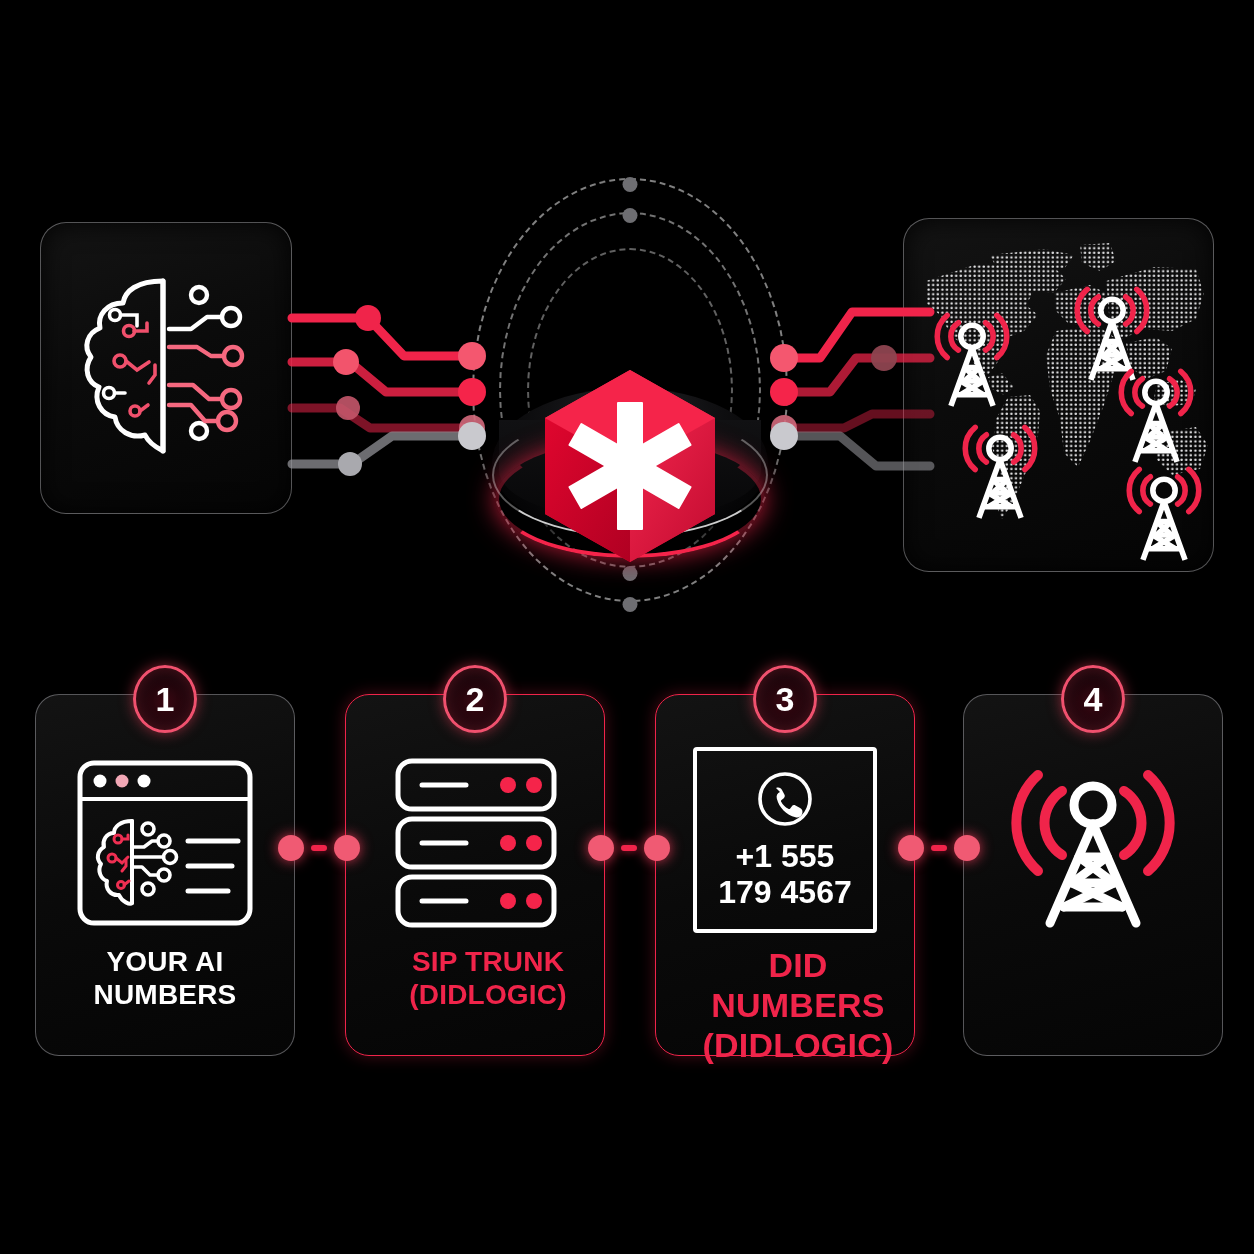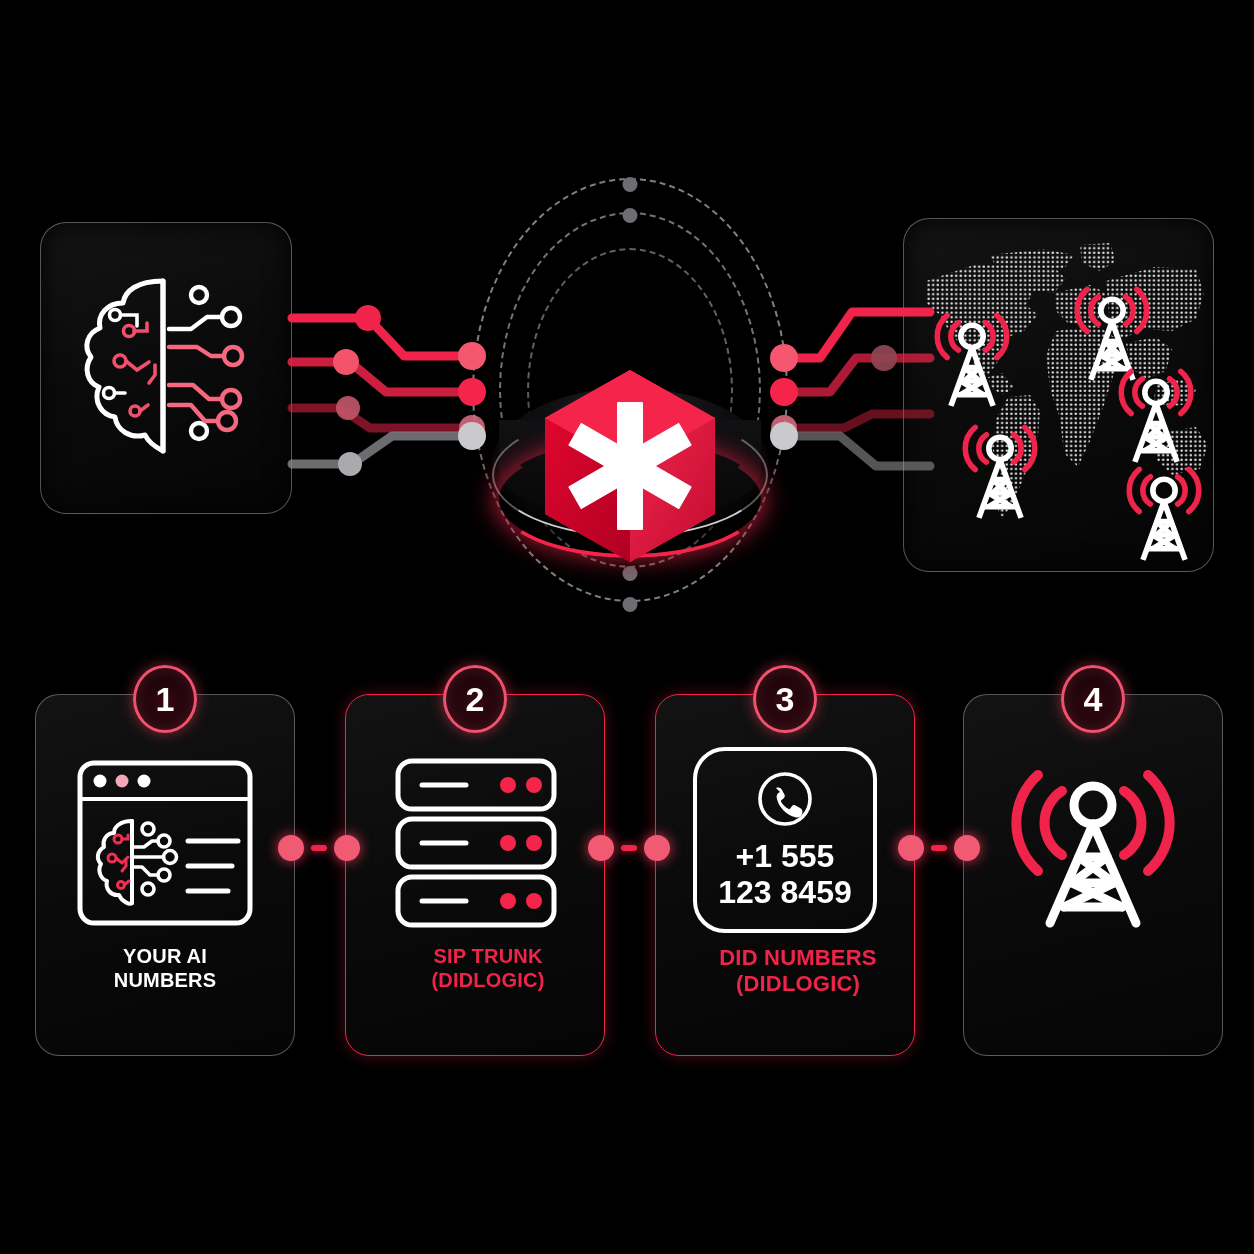--- a/index.html
+++ b/index.html
@@ -103,21 +103,21 @@
     box-shadow:0 0 14px rgba(240,60,90,0.55), inset 0 0 16px rgba(240,60,90,0.30);
     z-index:5;
   }
   .card-icon{
     position:absolute;left:50%;top:58px;transform:translateX(-50%);
     width:190px;height:180px;
   }
   .card-label{
     position:absolute;left:0;right:0;top:250px;
     text-align:center;
-    font-size:20px;font-weight:bold;line-height:1.18;
+    font-size:28px;font-weight:bold;line-height:1.18;
     letter-spacing:0.2px;
   }
   .card-label.white{color:#ffffff;}
   .card-label.accent{color:#f0244a;padding-left:26px;}
 
   
   .link{position:absolute;top:835px;height:30px;}
   .link-dot{
     position:absolute;top:0;width:26px;height:26px;border-radius:50%;
     background:#f05a73;box-shadow:0 0 13px rgba(240,60,90,0.85);
@@ -435,35 +435,35 @@
           <circle cx="154" cy="148" r="8"></circle>
       </g>
     </svg>
     <div class="card-label accent">
       <span>SIP TRUNK</span><br><span>(DIDLOGIC)</span>
     </div>
   </div>
 
   <div class="step-card accent" id="card-3">
     <div class="badge">3</div>
-    <div class="card-icon" style="left:50%;top:52px;width:176px;height:178px;border:4px solid #fff;border-radius:32px;
+    <div class="card-icon" style="left:50%;top:52px;width:176px;height:178px;border:4px solid #fff;border-radius:4px;
                 display:flex;flex-direction:column;align-items:center;justify-content:center;gap:6px;">
       <svg width="58" height="58" viewBox="0 0 58 58" style="margin-bottom:4px;">
         <circle cx="29" cy="29" r="25" fill="none" stroke="#ffffff" stroke-width="3.6"></circle>
         <path d="M20 18 c3-1 5 0 6 2 l2.4 4.6 c.8 1.5 .4 2.8-.9 3.8 l-2 1.5
                  c-.6 .5-.7 1.2-.3 1.9 1.6 3.1 4 5.4 7.1 7 .7 .4 1.4 .2 1.9-.4
                  l1.5-2 c1-1.3 2.3-1.7 3.8-.9 l4.6 2.4 c2 1 3 3 2 6
                  c-.9 2.7-3.6 4-6.6 3.3 -9.1-2.1-16.6-9.6-18.7-18.7 -.7-3 .6-5.7 3.2-6.5 Z" fill="#ffffff"></path>
       </svg>
       <div style="color:#fff;font-size:32px;font-weight:bold;line-height:1.14;text-align:center;">
         <span>+1 555</span><br>
-        <span>123 8459</span>
+        <span>179 4567</span>
       </div>
     </div>
-    <div class="card-label accent" style="font-size:22px;">
+    <div class="card-label accent" style="font-size:34px;">
       <span>DID NUMBERS</span><br><span>(DIDLOGIC)</span>
     </div>
   </div>
 
   <div class="step-card neutral" id="card-4">
     <div class="badge">4</div>
     <svg class="card-icon" viewBox="0 0 190 180">
       <g fill="none" stroke="#f0244a" stroke-width="10" stroke-linecap="round">
         <path d="M40 22 A64 64 0 0 0 40 118"></path>
         <path d="M64 38 A38 38 0 0 0 64 102"></path>

